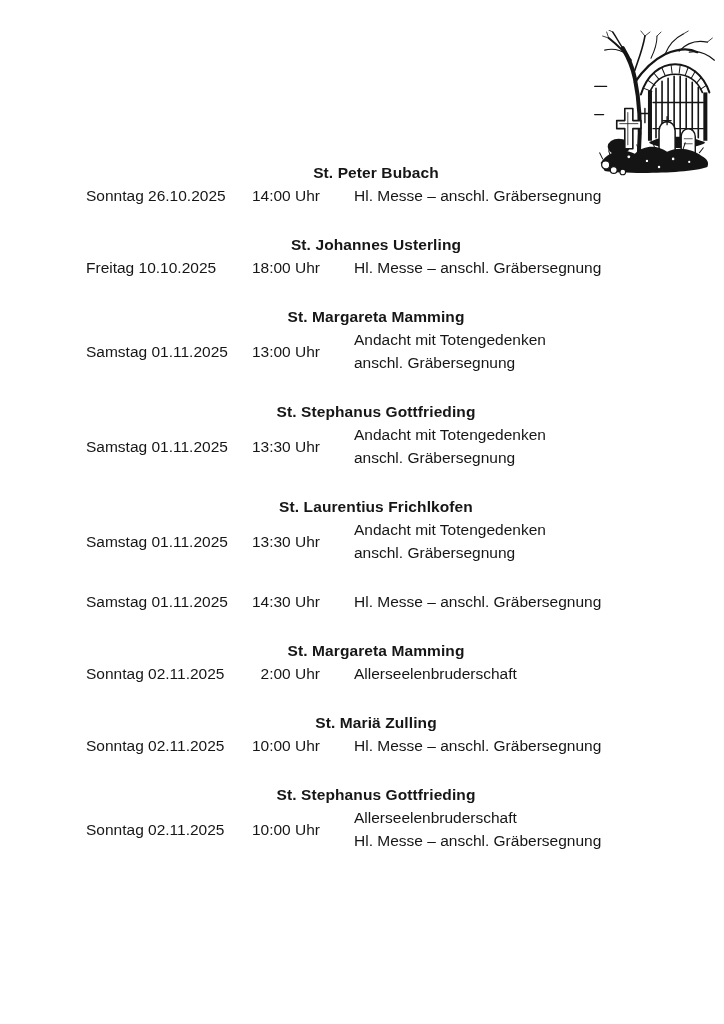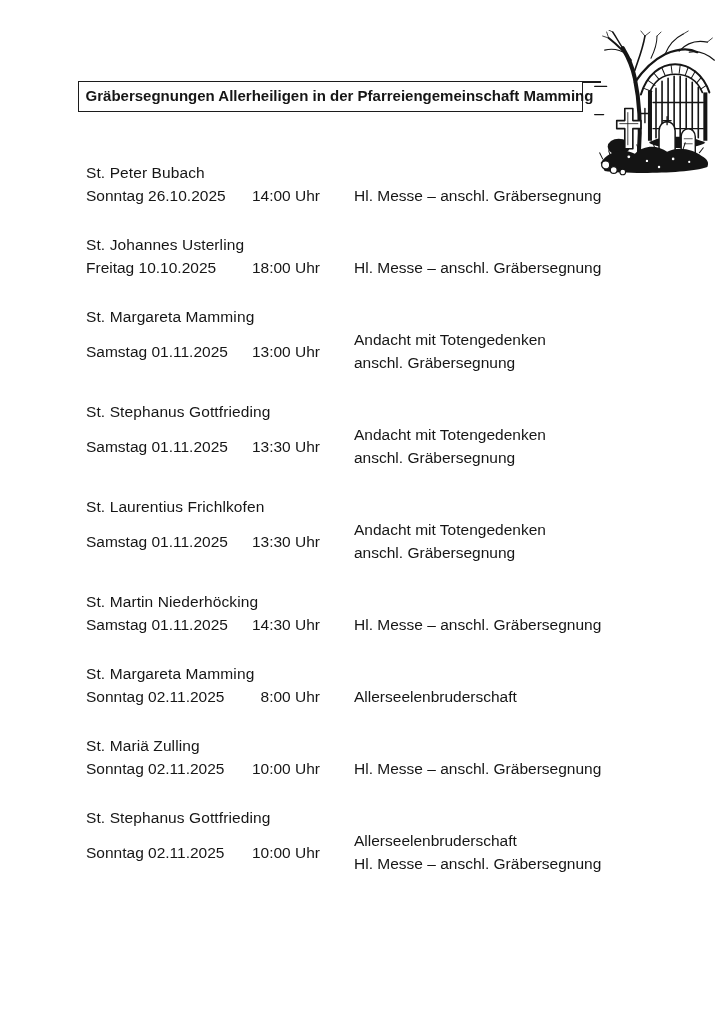--- a/index.html
+++ b/index.html
@@ -22,36 +22,31 @@
     text-align:center; line-height:29px;
     font-weight:700; font-size:15px; white-space:nowrap;
   }
 
   
   .art { position:absolute; left:594px; top:30px; width:122px; height:146px; }
 
   
   .content { position:absolute; left:86px; top:161px; width:580px; font-size:15.5px; line-height:23px; }
   .section { margin-bottom:26px; }
-  .church { font-weight:400; letter-spacing:.1px; }
+  .church { font-weight:700; letter-spacing:.1px;text-align:center; }
   .row { display:flex; align-items:center; }
   .date { width:154px; white-space:nowrap; }
   .time { width:80px; text-align:right; white-space:nowrap; }
   .desc { margin-left:34px; white-space:nowrap; }
 </style>
 </head>
 <body>
 
 <div class="page">
 
-  <div class="title-wrap">
-    <div class="title-border"></div>
-    <div class="title-ext"></div>
-    <div class="title-text">Gräbersegnungen Allerheiligen in der Pfarreiengemeinschaft Mamming</div>
-  </div>
 
   <svg class="art" viewBox="0 0 120 145" fill="none" stroke="#151515" stroke-linecap="round">
 
     <path d="M0,56 H12" stroke-width="1.2"></path>
     <path d="M0,84 H9" stroke-width="1.2"></path>
 
     <path d="M46,64 C52,44 66,34 80,34 C94,34 108,44 114,62" stroke-width="2"></path>
     <path d="M54,64 C59,50 68,44 80,44 C92,44 102,50 107,62" stroke-width="1.6"></path>
     <path d="M49,58 L57,61 M53,50 L60,55 M59,43 L64,49 M67,38 L70,45 M76,35 L77,43 M85,35 L84,43 M93,37 L90,45 M100,41 L96,48 M106,47 L101,53 M111,55 L105,59" stroke-width="1"></path>
 
@@ -154,35 +149,34 @@
         <div class="date">Samstag 01.11.2025</div>
         <div class="time">13:30 Uhr</div>
         <div class="desc">
           <div>Andacht mit Totengedenken</div>
           <div>anschl. Gräbersegnung</div>
         </div>
       </div>
     </div>
 
     <div class="section">
-      <div class="church">St. Martin Niederhöcking</div>
       <div class="row">
         <div class="date">Samstag 01.11.2025</div>
         <div class="time">14:30 Uhr</div>
         <div class="desc">
           <div>Hl. Messe – anschl. Gräbersegnung</div>
         </div>
       </div>
     </div>
 
     <div class="section">
       <div class="church">St. Margareta Mamming</div>
       <div class="row">
         <div class="date">Sonntag 02.11.2025</div>
-        <div class="time">8:00 Uhr</div>
+        <div class="time">2:00 Uhr</div>
         <div class="desc">
           <div>Allerseelenbruderschaft</div>
         </div>
       </div>
     </div>
 
     <div class="section">
       <div class="church">St. Mariä Zulling</div>
       <div class="row">
         <div class="date">Sonntag 02.11.2025</div>

